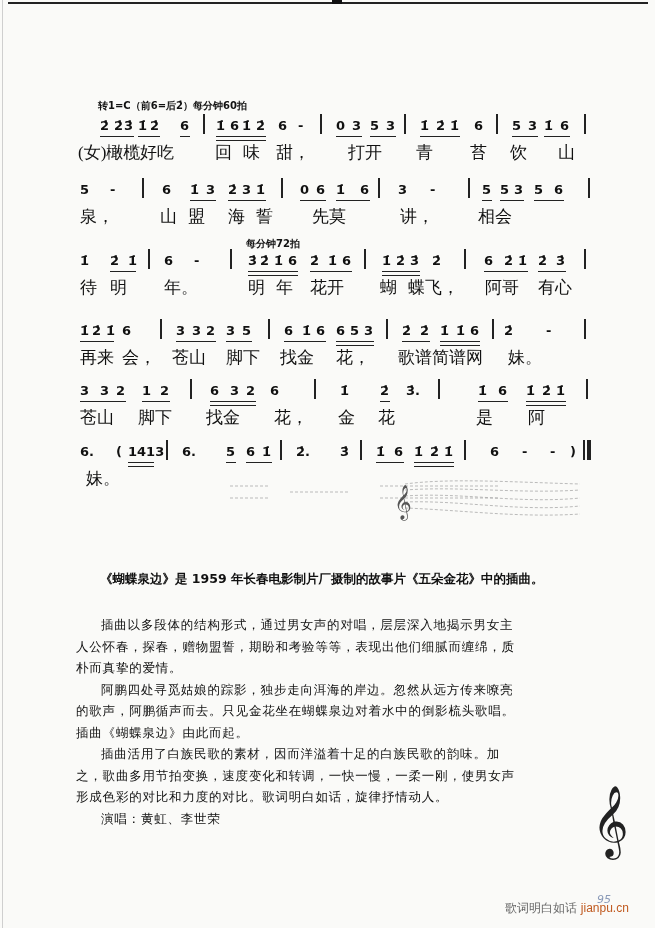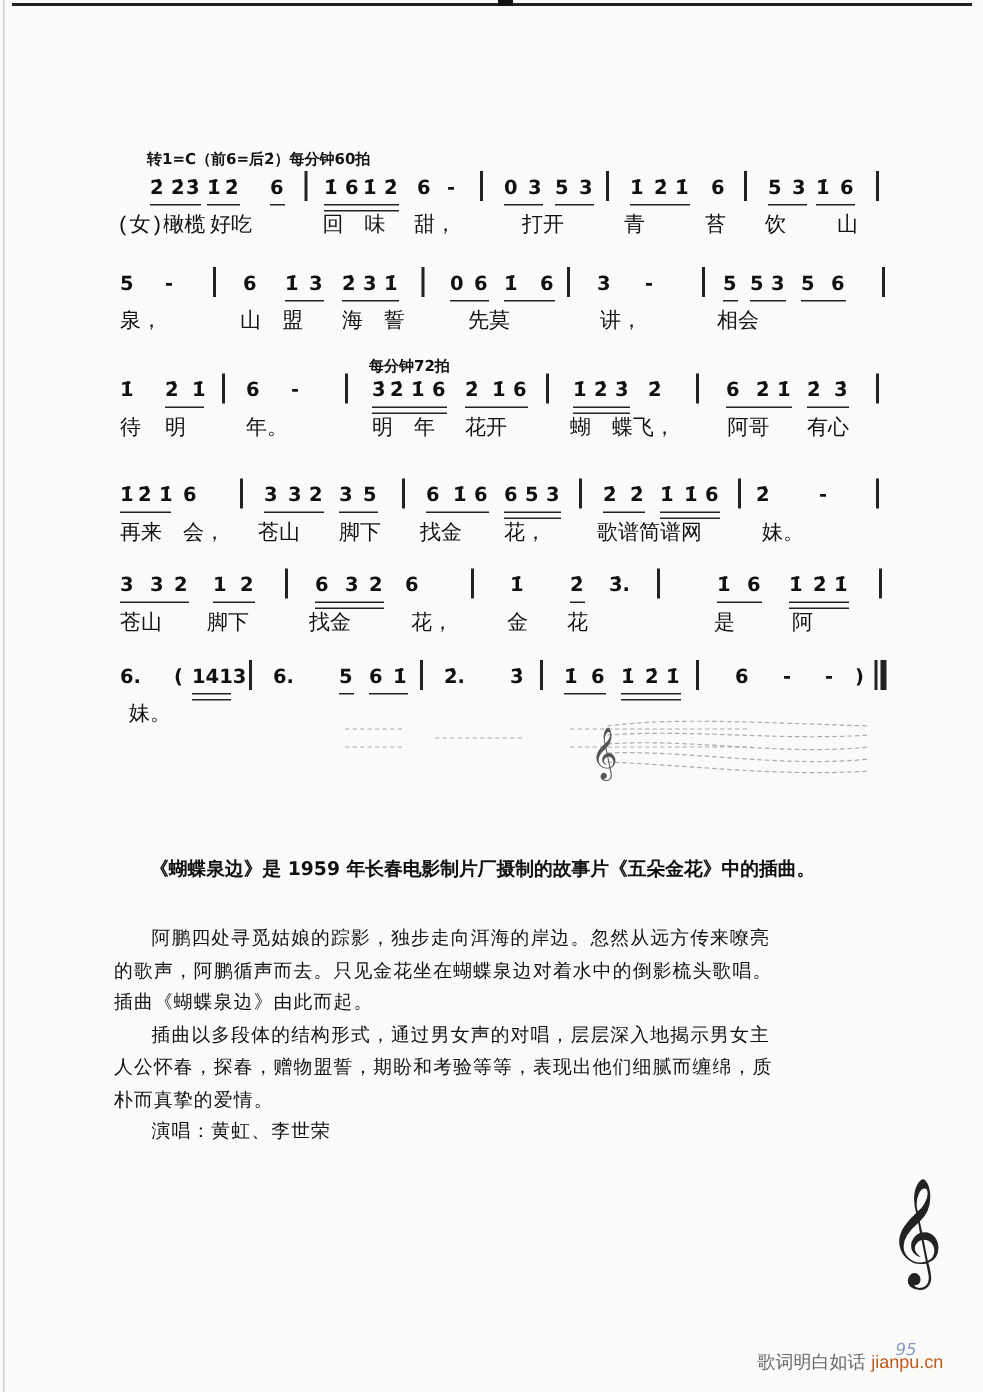--- a/index.html
+++ b/index.html
@@ -12,21 +12,21 @@
   .leftedge { position:absolute; left:2px; top:0; width:1px; height:928px; background:#cfcfcf; }
   .tempo { position:absolute; font-size:10px; font-weight:bold; white-space:nowrap; }
   .row { position:absolute; left:80px; width:520px; height:40px; }
   .notes { position:absolute; top:0; left:0; height:22px; width:100%; }
   .n { position:absolute; top:4px; font-size:13px; font-weight:bold; font-family:"DejaVu Sans", sans-serif; }
   .bar { position:absolute; top:0; width:1.5px; height:20px; background:#222; }
   .bar.thick { width:4px; }
   .ul { position:absolute; height:1px; background:#222; }
   .ul2 { position:absolute; height:3px; border-top:1px solid #222; border-bottom:1px solid #222; }
   .lyrics { position:absolute; top:27px; left:0; height:16px; width:100%; }
-  .ly { position:absolute; font-size:14px; font-family:Liberation Mono, monospace; white-space:nowrap; }
+  .ly { position:absolute; font-size:17px; font-family:Liberation Serif, serif; white-space:nowrap; }
   .caption { position:absolute; left:100px; top:571px; font-size:12.5px; font-weight:bold; white-space:nowrap; }
   .para { position:absolute; left:76px; width:440px; font-size:12.5px; line-height:21.5px; font-family:"DejaVu Serif", serif; letter-spacing:0.8px; }
   .para p { margin:0; text-indent:2em; }
   .watermark { position:absolute; left:505px; top:900px; font-size:12px; color:#666; white-space:nowrap; }
   .watermark .site { color:#c05a20; font-family:"Liberation Sans", sans-serif; }
   .pageno { position:absolute; left:597px; top:893px; font-size:11px; color:#8a9ab8; font-style:italic; }
   .deco { position:absolute; }
 </style>
 </head>
 <body>
@@ -328,22 +328,23 @@
     <path d="M175 18 C230 14 290 26 350 20" fill="none"></path>
     <path d="M175 24 C230 22 290 34 350 28" fill="none"></path>
     <path d="M175 30 C230 32 290 40 350 36" fill="none"></path>
   </g>
   <text x="164" y="34" font-size="30" fill="#555" font-family="DejaVu Serif, serif">𝄞</text>
 </svg>
 
 <div class="caption">《蝴蝶泉边》是 1959 年长春电影制片厂摄制的故事片《五朵金花》中的插曲。</div>
 
 <div class="para" style="top:614px">
+  <p>插曲以多段体的结构形式，通过男女声的对唱，层层深入地揭示男女主人公怀春，探春，赠物盟誓，期盼和考验等等，表现出他们细腻而缠绵，质朴而真挚的爱情。</p>
   <p>阿鹏四处寻觅姑娘的踪影，独步走向洱海的岸边。忽然从远方传来嘹亮的歌声，阿鹏循声而去。只见金花坐在蝴蝶泉边对着水中的倒影梳头歌唱。插曲《蝴蝶泉边》由此而起。</p>
-  <p>插曲以多段体的结构形式，通过男女声的对唱，层层深入地揭示男女主人公怀春，探春，赠物盟誓，期盼和考验等等，表现出他们细腻而缠绵，质朴而真挚的爱情。</p>
+  <p>插曲活用了白族民歌的素材，因而洋溢着十足的白族民歌的韵味。加之，歌曲多用节拍变换，速度变化和转调，一快一慢，一柔一刚，使男女声形成色彩的对比和力度的对比。歌词明白如话，旋律抒情动人。</p>
   <p>演唱：黄虹、李世荣</p>
 </div>
 
 <div class="deco" style="left:592px;top:790px;font-size:62px;color:#222;font-family:'DejaVu Serif',serif;line-height:1">𝄞</div>
 
 <div class="pageno">95</div>
 <div class="watermark">
   <span>歌词明白如话</span>
   <span class="site">jianpu.cn</span>
 </div>

